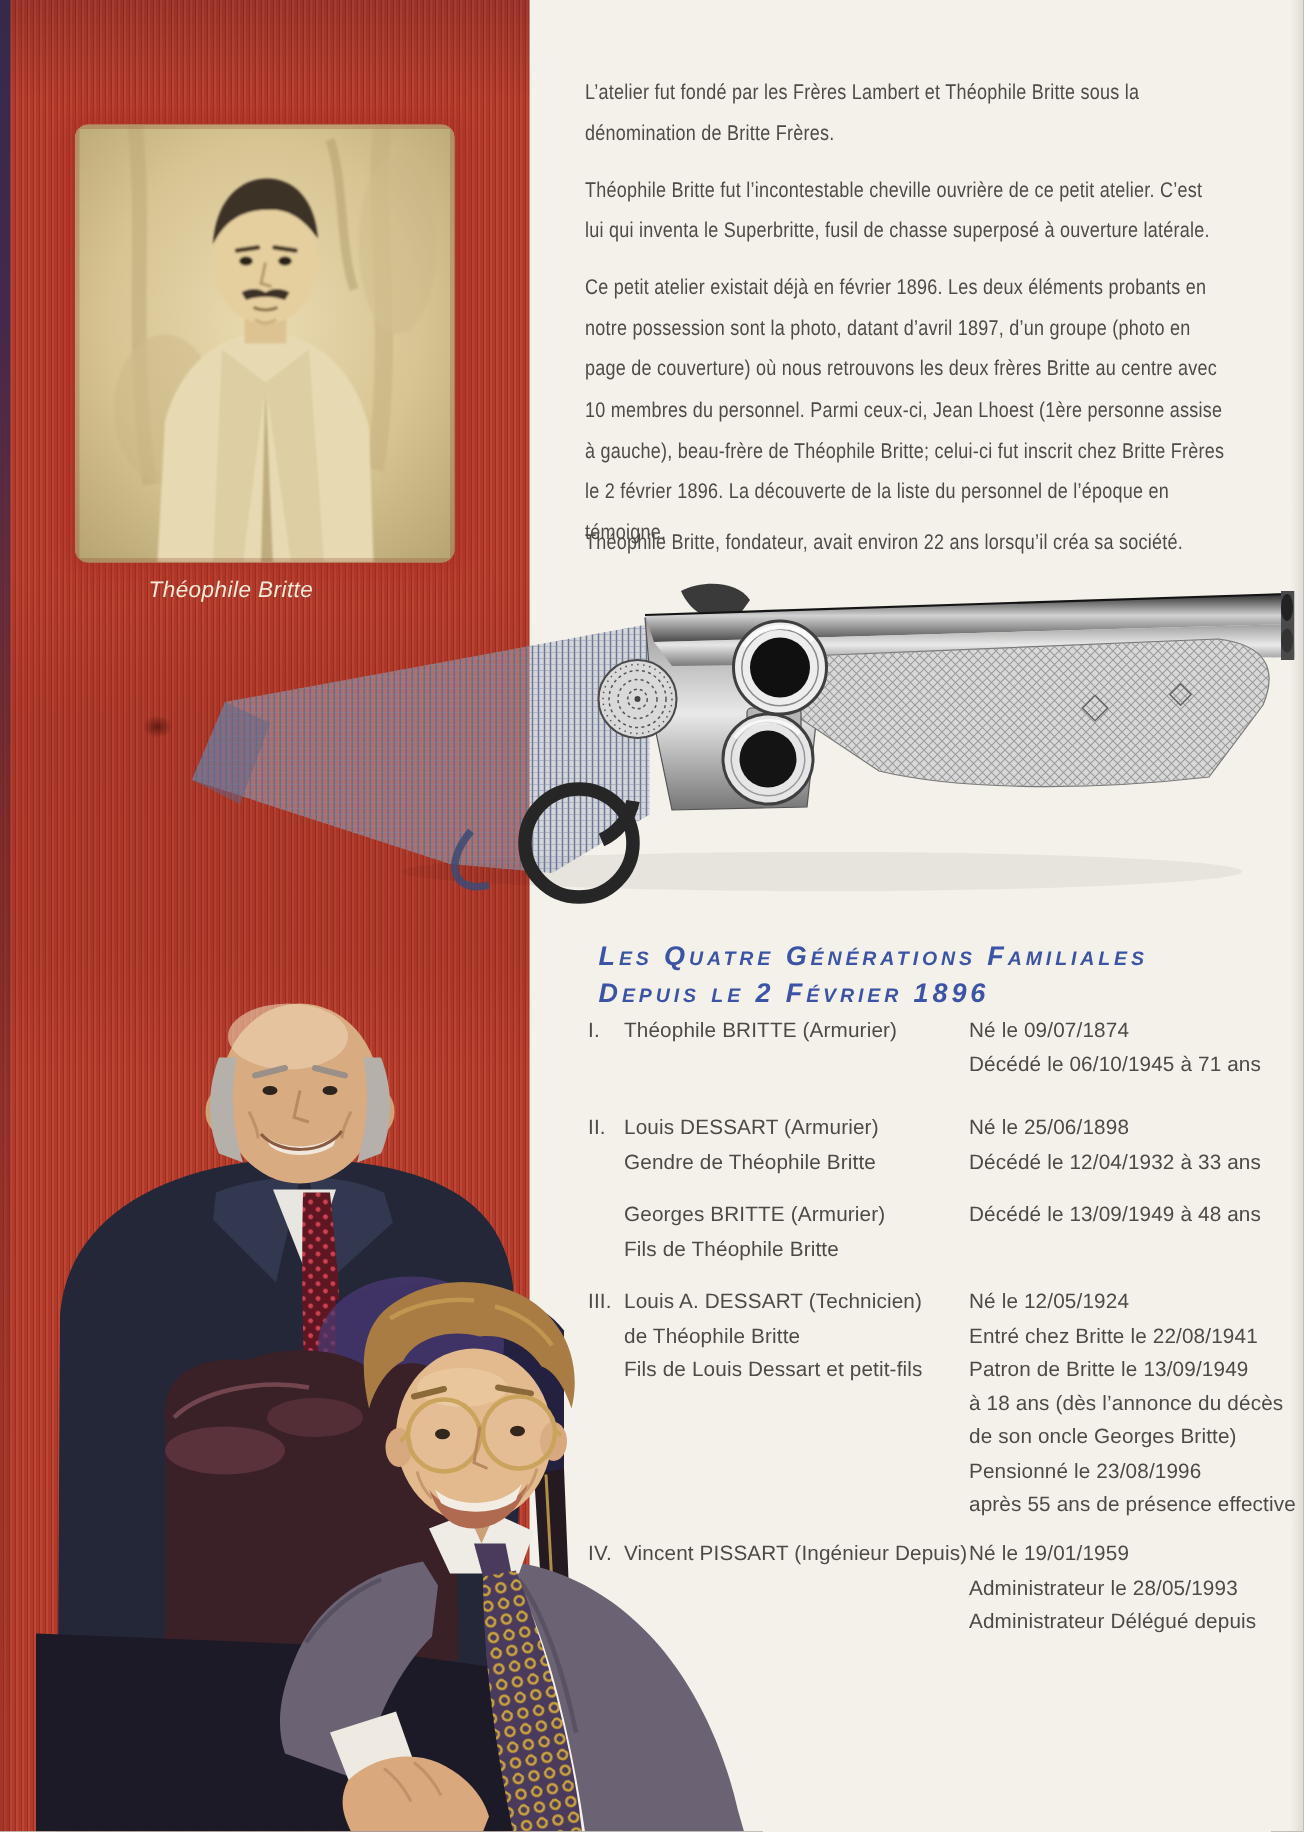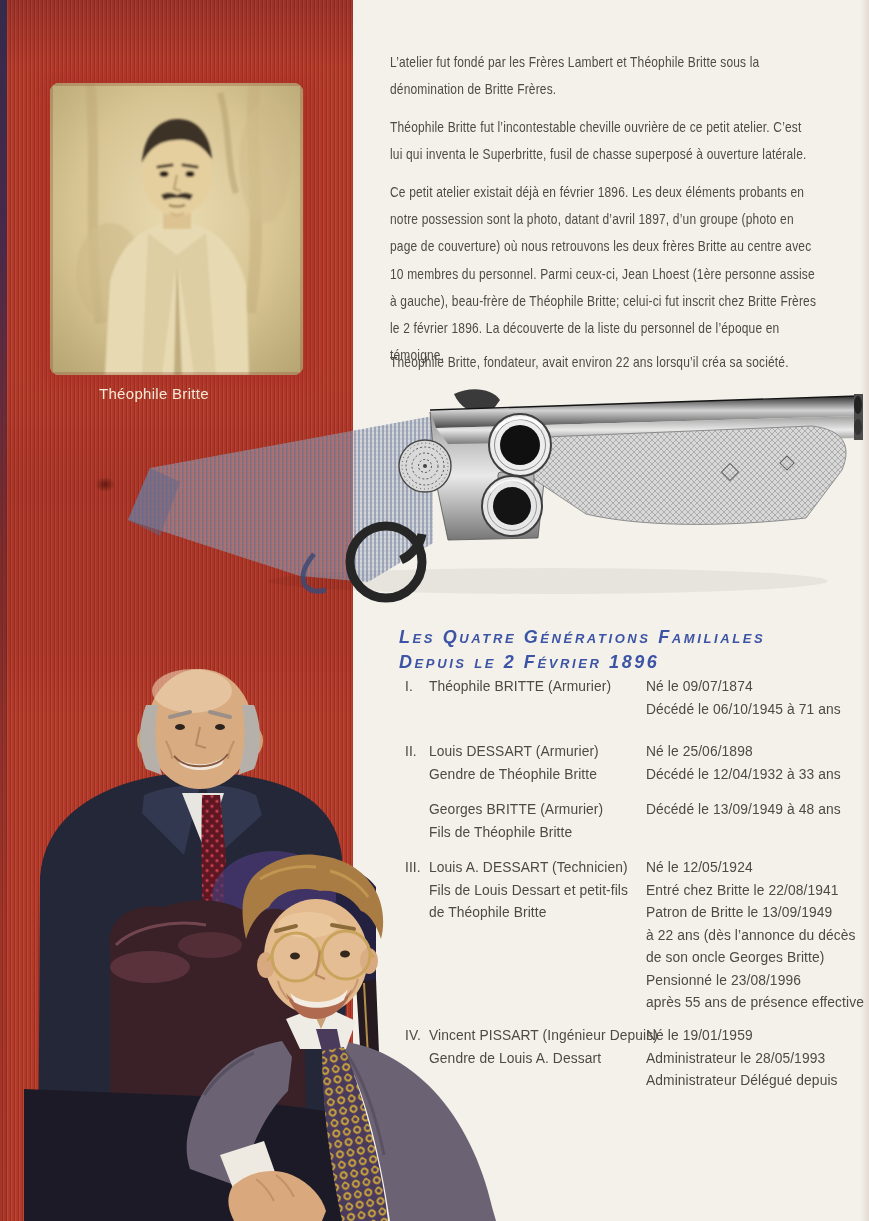--- a/index.html
+++ b/index.html
@@ -14,37 +14,37 @@
   .left-edge{position:absolute;left:0;top:0;width:7px;height:1221px;z-index:3;
     background:linear-gradient(180deg,#352a4b 0%,#46294a 18%,rgba(70,30,46,.45) 45%,rgba(110,35,30,.30) 75%,rgba(130,40,30,.25) 100%);}
   .blob{position:absolute;left:95px;top:477px;width:20px;height:15px;z-index:2;
     background:radial-gradient(ellipse at center, rgba(70,15,10,.7), rgba(120,40,30,0) 70%);}
   
   .portrait{position:absolute;left:50px;top:83px;width:253px;height:292px;z-index:4;
     border-radius:9px;overflow:hidden;
     box-shadow:0 0 14px 9px rgba(168,48,36,.55), inset 0 0 22px 8px rgba(120,60,30,.45);
     background:#d7c493;}
   .portrait svg{display:block;}
-  .caption{position:absolute;left:99px;top:385px;z-index:5;font-size:15px;
+  .caption{position:absolute;left:99px;top:385px;z-index:5;font-size:15px;font-style:italic;
     color:#f5ead8;letter-spacing:.3px;}
   
   .gun{position:absolute;left:118px;top:386px;z-index:6;}
   
   .para{position:absolute;left:390px;z-index:7;transform:scaleX(.845);transform-origin:0 0;
     color:#4e4b47;}
   .para .ln{white-space:nowrap;font-size:14.2px;line-height:27.2px;letter-spacing:.2px;}
   #p1{top:49px}#p2{top:114px}#p3{top:179px}#p4{top:349px}
   
   .heading{position:absolute;left:399px;top:625px;z-index:7;}
   .h-ln{font-variant:small-caps;font-style:italic;font-weight:bold;font-size:18px;
     line-height:25px;letter-spacing:2.6px;color:#3c54a5;white-space:nowrap;}
   
   .gen{position:absolute;left:392px;width:472px;z-index:7;}
   #g1{top:676px}#g2{top:741px}#g3{top:799px}#g4{top:857px}#g5{top:1025px}
-  .gl{position:absolute;left:0;top:0;width:250px;margin-left:13px;}
+  .gl{position:absolute;left:0;top:0;width:250px;}
   .gr{position:absolute;left:254px;top:0;width:218px;}
   .gln{white-space:nowrap;font-size:13.8px;line-height:22.5px;color:#4d4a46;letter-spacing:.1px;}
   .num{display:inline-block;width:24px;}
   .sub{padding-left:24px;}
   
   .montage{position:absolute;left:24px;top:645px;z-index:8;}
   .scan-edge{position:absolute;right:0;top:0;width:9px;height:1221px;z-index:9;
     background:linear-gradient(90deg,rgba(0,0,0,0),rgba(150,120,110,.18));}
 </style>
 </head>
@@ -212,37 +212,36 @@
       <div class="gln"><span class="num"></span><span>Georges BRITTE (Armurier)</span></div>
       <div class="gln sub">Fils de Théophile Britte</div>
     </div>
     <div class="gr">
       <div class="gln">Décédé le 13/09/1949 à 48 ans</div>
     </div>
   </div>
   <div class="gen" id="g4">
     <div class="gl">
       <div class="gln"><span class="num">III.</span><span>Louis A. DESSART (Technicien)</span></div>
+      <div class="gln sub">de Théophile Britte</div>
       <div class="gln sub">Fils de Louis Dessart et petit-fils</div>
-      <div class="gln sub">de Théophile Britte</div>
     </div>
     <div class="gr">
       <div class="gln">Né le 12/05/1924</div>
       <div class="gln">Entré chez Britte le 22/08/1941</div>
       <div class="gln">Patron de Britte le 13/09/1949</div>
-      <div class="gln">à 22 ans (dès l’annonce du décès</div>
+      <div class="gln">à 18 ans (dès l’annonce du décès</div>
       <div class="gln">de son oncle Georges Britte)</div>
       <div class="gln">Pensionné le 23/08/1996</div>
       <div class="gln">après 55 ans de présence effective</div>
     </div>
   </div>
   <div class="gen" id="g5">
     <div class="gl">
       <div class="gln"><span class="num">IV.</span><span>Vincent PISSART (Ingénieur Depuis)</span></div>
-      <div class="gln sub">Gendre de Louis A. Dessart</div>
     </div>
     <div class="gr">
       <div class="gln">Né le 19/01/1959</div>
       <div class="gln">Administrateur le 28/05/1993</div>
       <div class="gln">Administrateur Délégué depuis</div>
     </div>
   </div>
 
   <figure class="montage" style="margin:0">
     <svg width="476" height="576" viewBox="0 0 476 576">

